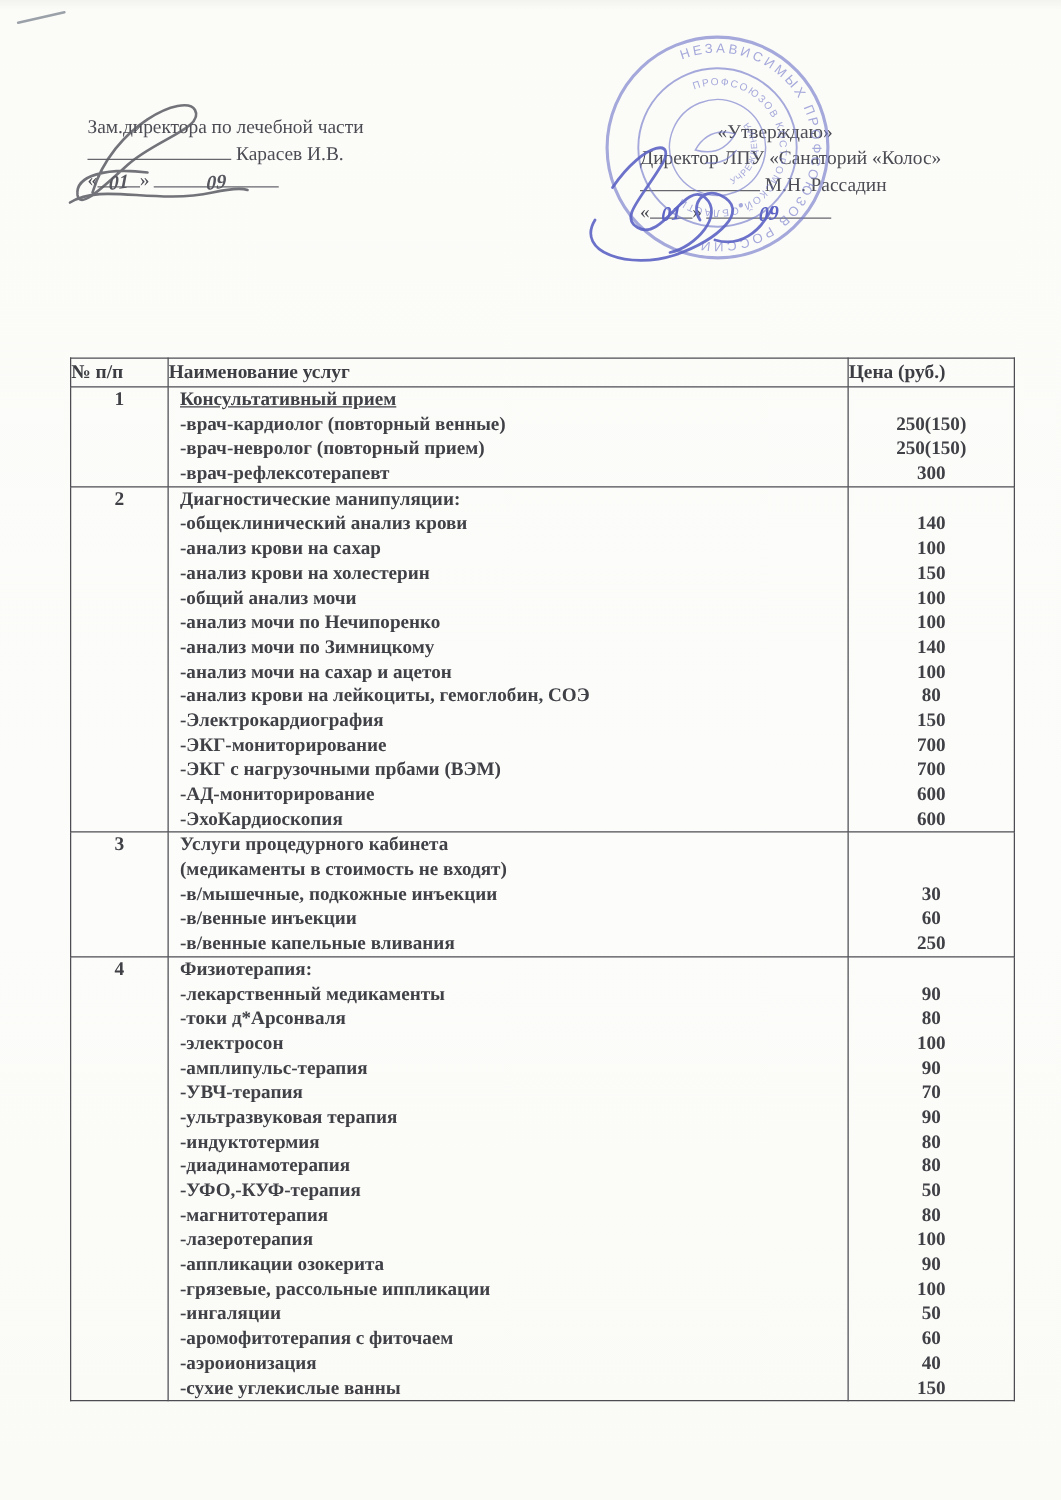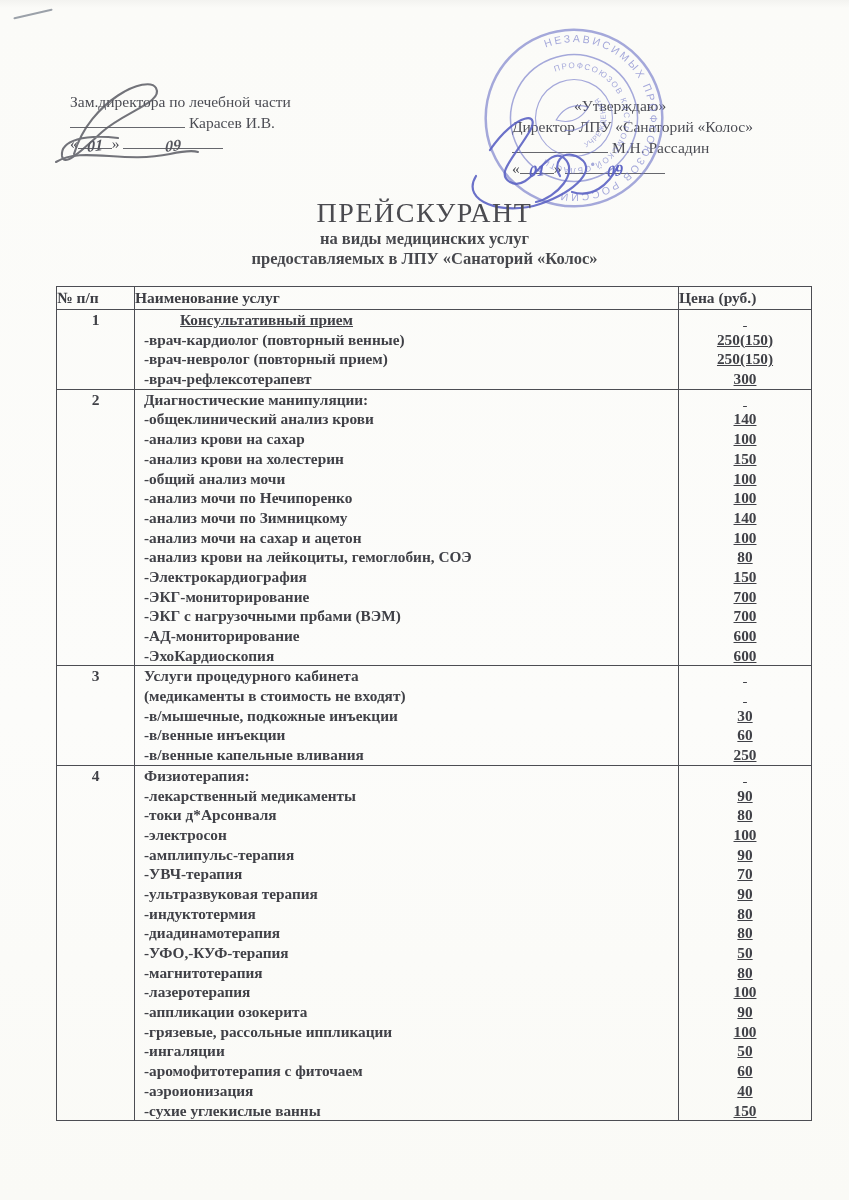--- a/index.html
+++ b/index.html
@@ -46,24 +46,24 @@
   
   .price-table{
     position:absolute;left:56px;top:286px;width:755px;
     border-collapse:collapse;table-layout:fixed;
     font-weight:bold;color:#404147;
   }
   .price-table th,.price-table td{border:1.6px solid #4c4d53;padding:0;}
   .price-table thead th{height:22px;font-size:15.5px;text-align:left;font-weight:bold;color:#3d3e44;}
   td.num{vertical-align:top;text-align:center;font-size:15.5px;padding-top:1px;}
   td.names{vertical-align:top;padding-left:9px;}
-  td.prices{vertical-align:top;text-decoration:underline;}
+  td.prices{vertical-align:top;}
   .line{height:19.7px;line-height:19.7px;font-size:15.3px;white-space:nowrap;}
   td.prices .line{text-align:center;}
-  .ul{text-decoration:underline;margin-left:36px;}
+  .ul{text-decoration:underline;}
 </style>
 </head>
 <body>
 
 <div class="page">
 
   <div class="pen-mark"></div>
 
   <div class="approve approve-left">
     <div>Зам.директора по лечебной части</div>
@@ -121,25 +121,20 @@
   </svg>
 
   <svg class="sig-svg sig-right" width="190" height="115" viewBox="0 0 190 115">
     <g fill="none" stroke="#5c63c4" stroke-width="2.2" stroke-linecap="round" opacity="0.9">
       <path d="M 38 44 C 64 6 92 4 76 28 C 60 54 44 68 58 76 C 78 88 96 38 112 52 C 128 66 104 92 84 96"></path>
       <path d="M 24 70 C 8 96 52 110 88 98 C 122 86 150 62 124 50 C 110 44 100 58 108 70"></path>
       <path d="M 120 86 C 140 92 156 80 166 60"></path>
     </g>
   </svg>
 
-  <div class="title-block">
-    <div class="doc-title">ПРЕЙСКУРАНТ</div>
-    <div class="doc-sub">на виды медицинских услуг</div>
-    <div class="doc-sub">предоставляемых в ЛПУ «Санаторий «Колос»</div>
-  </div>
 
   <table class="price-table">
     <colgroup>
       <col style="width:78px">
         <col style="width:544px">
         <col style="width:133px">
     </colgroup>
     <thead>
       <tr>
         <th>№ п/п</th>

